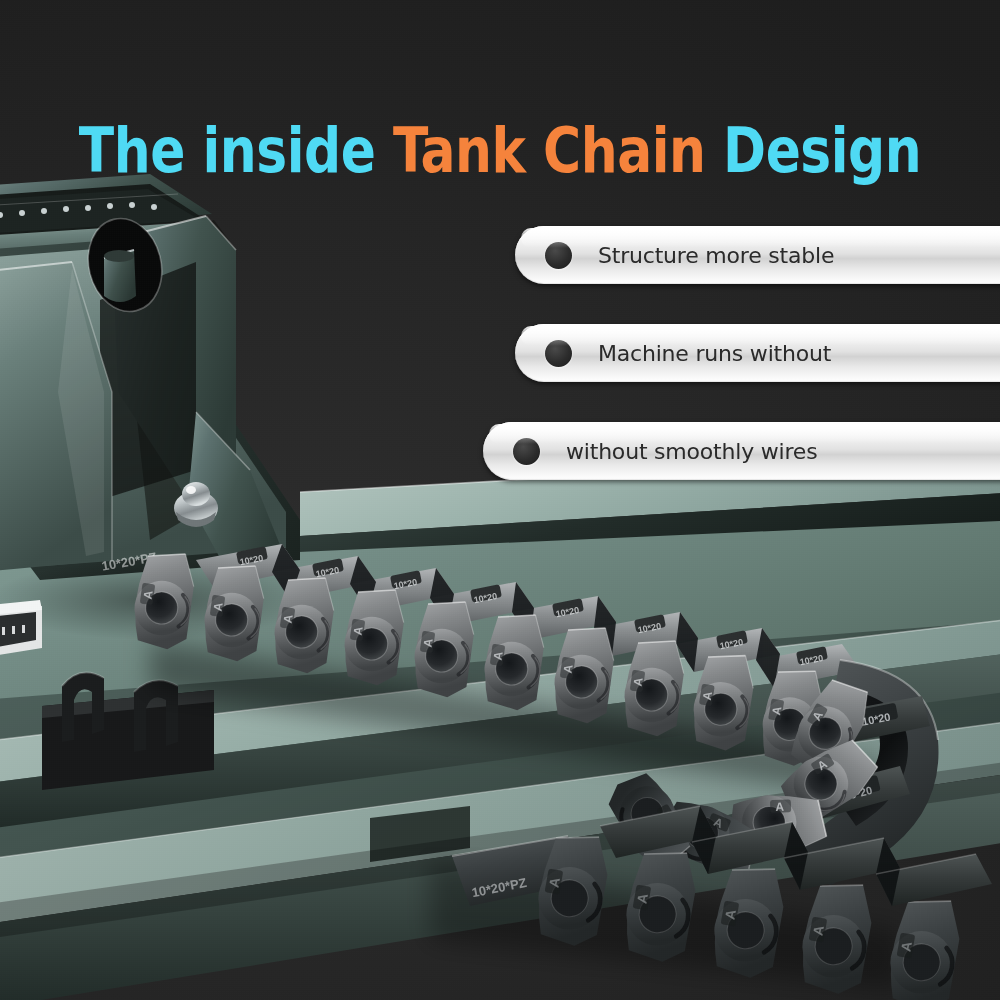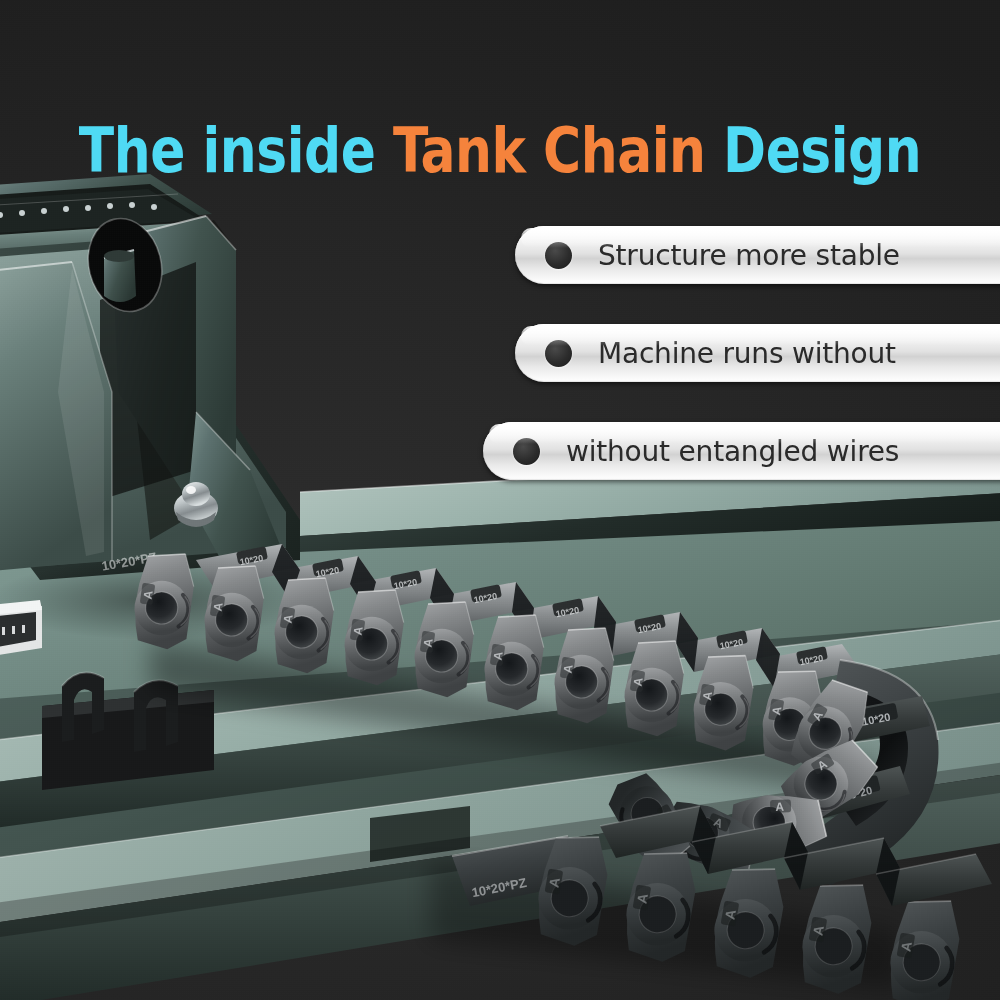--- a/index.html
+++ b/index.html
@@ -93,21 +93,21 @@
     height: 27px;
     border-radius: 50%;
     background: radial-gradient(circle at 38% 32%, #4a4a4a 0%, #2c2c2c 55%, #1b1b1b 100%);
     margin-left: 30px;
     flex: 0 0 auto;
     box-shadow: 0 1px 2px rgba(255,255,255,.7);
   }
   .pill-text {
     margin-left: 26px;
     font-family: "DejaVu Sans", "Liberation Sans", sans-serif;
-    font-size: 28px;
+    font-size: 22px;
     font-weight: 400;
     color: #2a2a2a;
     white-space: nowrap;
     letter-spacing: -0.2px;
   }
 
   
   #machine { position: absolute; left: 0; top: 0; width: 1000px; height: 1000px; }
 </style>
 </head>
@@ -497,16 +497,16 @@
     <span class="pill-text">Structure more stable</span>
   </div>
 
   <div class="pill" style="left:515px; top:324px; width:520px;">
     <span class="pill-dot"></span>
     <span class="pill-text">Machine runs without</span>
   </div>
 
   <div class="pill" style="left:483px; top:422px; width:552px;">
     <span class="pill-dot"></span>
-    <span class="pill-text">without entangled wires</span>
+    <span class="pill-text">without smoothly wires</span>
   </div>
 
 </div>
 
 </body></html>

